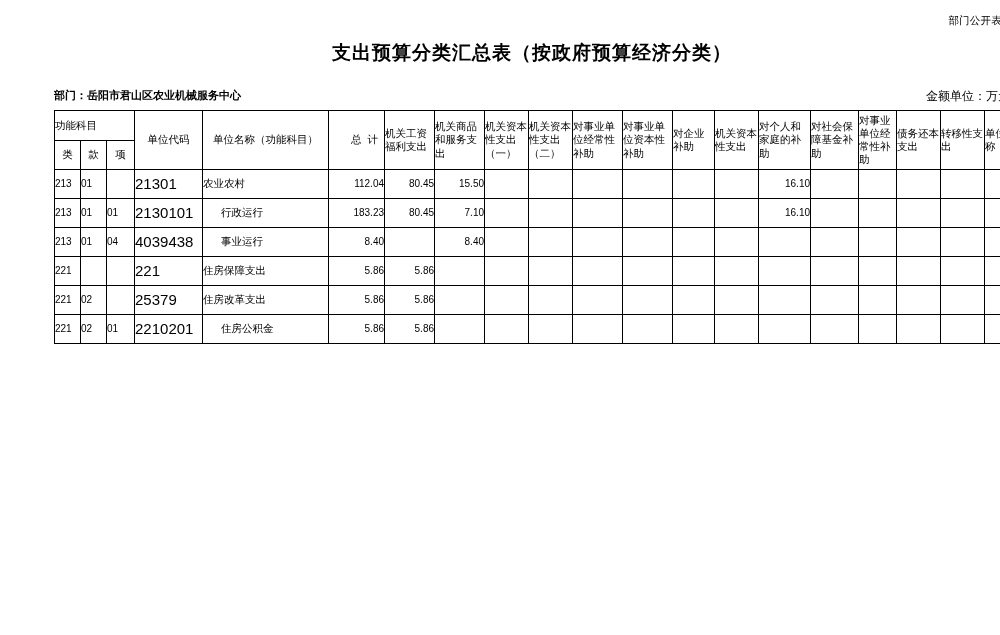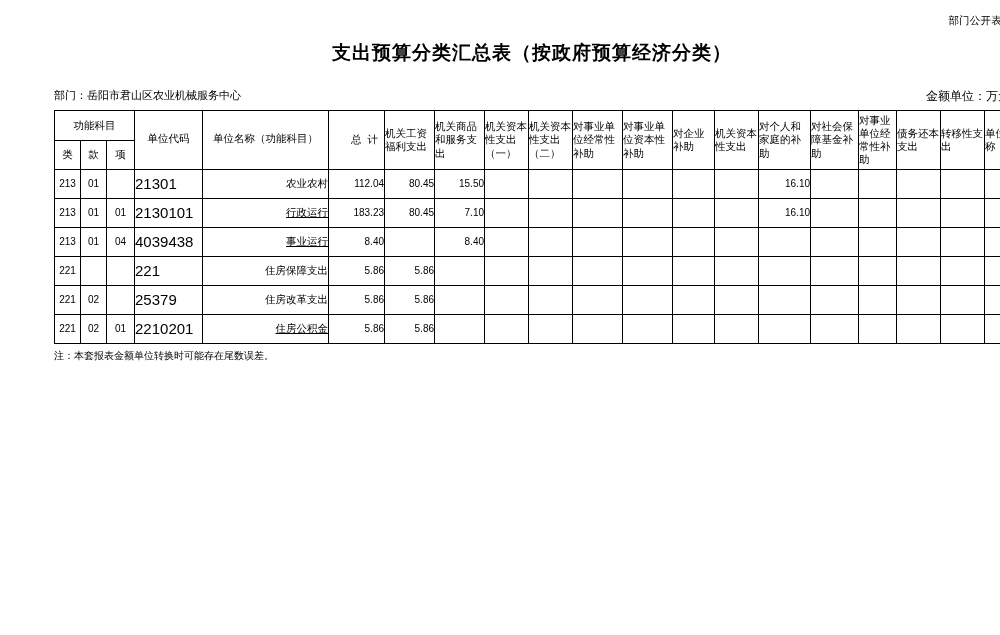--- a/index.html
+++ b/index.html
@@ -42,20 +42,21 @@
   }
   .meta-row {
     position: absolute;
     top: 88px;
     left: 22px;
     width: 956px;
     font-size: 11px;
   }
   .meta-left {
     float: left;
+    font-weight: bold;
   }
   .meta-right {
     float: right;
     font-size: 12px;
   }
   table.budget {
     position: absolute;
     top: 110px;
     left: 22px;
     border-collapse: collapse;
@@ -64,66 +65,63 @@
     font-size: 10px;
   }
   table.budget td, table.budget th {
     border: 1px solid #000000;
     padding: 0;
     vertical-align: middle;
     font-weight: normal;
     line-height: 1.25;
   }
   .hdr-group {
-    text-align: center;
     font-size: 10.5px;
     height: 22px;
   }
   .hdr-sub {
     text-align: center;
     font-size: 10.5px;
     height: 22px;
   }
   .hdr-tall {
     text-align: left;
     font-size: 10.5px;
     height: 58px;
     padding: 2px 3px;
     word-break: break-all;
   }
   .hdr-center {
     text-align: center;
-    font-family: Liberation Mono, monospace;
   }
   .hdr-total {
     text-align: right;
     font-size: 10.5px;
     letter-spacing: 6px;
     padding-left: 4px;
   }
   tbody td {
     height: 28px;
   }
   .c-code {
     text-align: left;
     padding-left: 4px;
     font-size: 15px;
   }
   .c-center {
-    text-align: center;
+    text-align: left;
     font-size: 10px;
   }
   .c-name {
-    text-align: right;
+    text-align: left;
     padding-left: 6px;
     font-size: 10.5px;
   }
   .c-name.indent1 {
-    padding-left: 24px;
-    text-decoration: underline;
+    padding-left: 18px;
   }
   .c-num {
     text-align: right;
     padding-right: 6px;
     font-size: 10px;
   }
   .note {
     position: absolute;
     left: 22px;
     top: 349px;
@@ -344,15 +342,14 @@
           <td class="c-num"></td>
           <td class="c-num"></td>
           <td class="c-num"></td>
           <td class="c-num"></td>
           <td class="c-num"></td>
           <td class="c-num"></td>
         </tr>
       </tbody>
   </table>
 
-  <div class="note">注：本套报表金额单位转换时可能存在尾数误差。</div>
 
 </div>
 
 </body></html>

